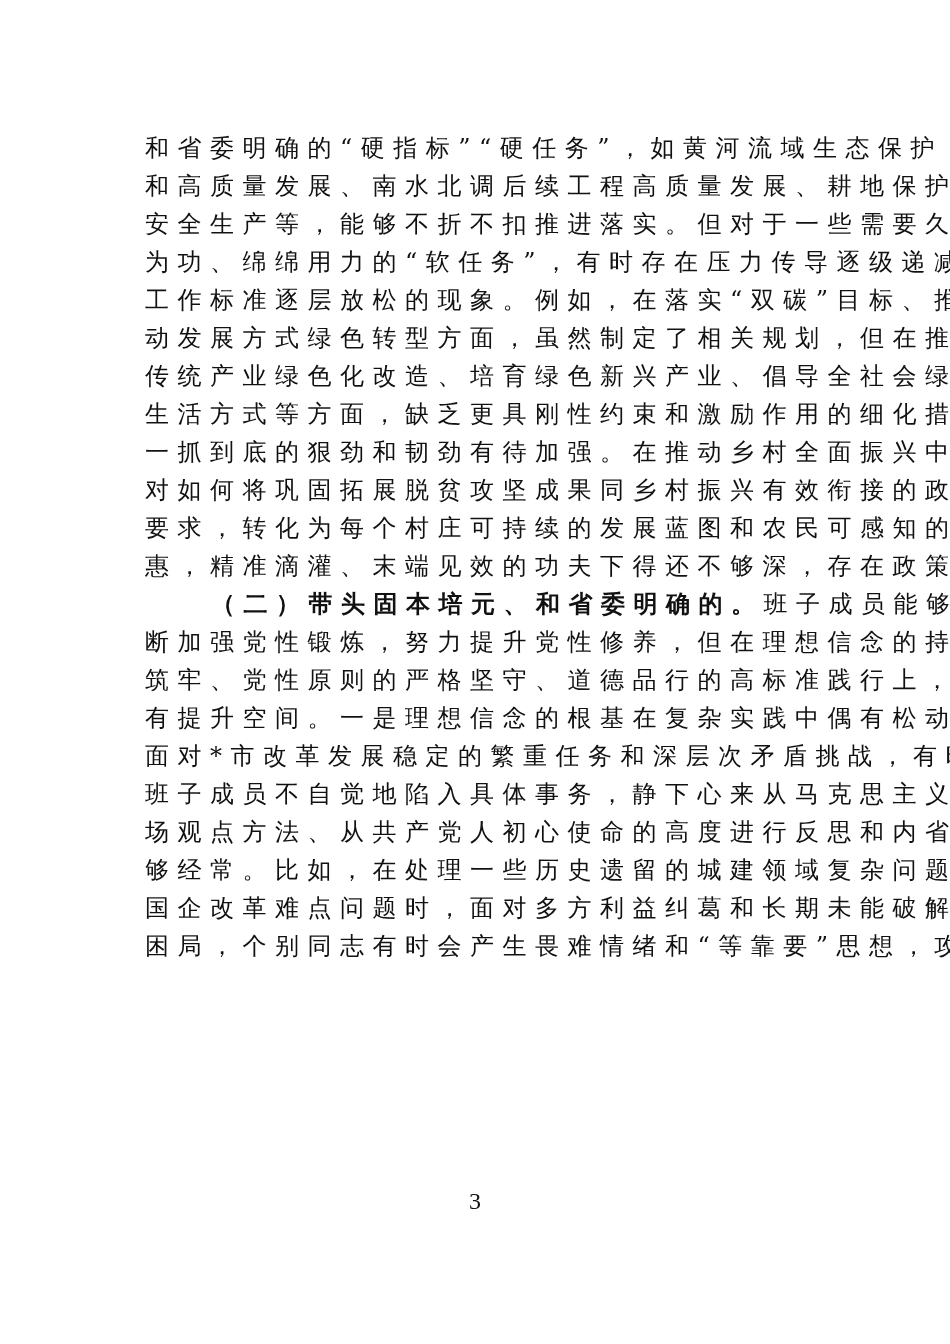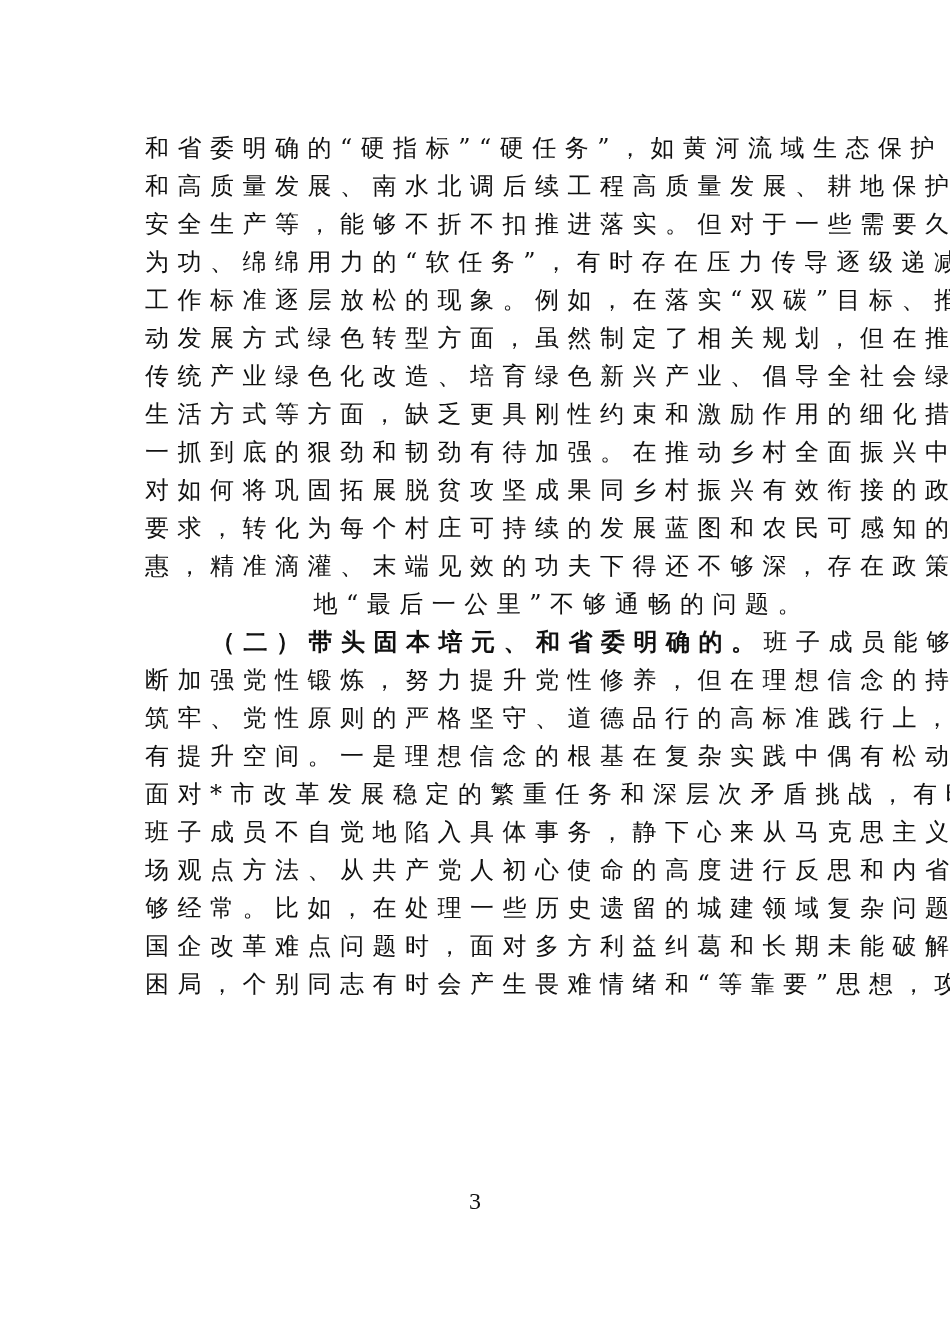--- a/index.html
+++ b/index.html
@@ -29,21 +29,20 @@
       font-family: "DejaVu Serif", "Liberation Serif", serif;
       font-size: 24px;
       line-height: 38px;
       color: #111111;
     }
     .line {
       display: block;
       height: 38px;
       white-space: nowrap;
       letter-spacing: 8.5px;
-      text-align: right;
     }
     .line.indent {
       padding-left: 66px;
     }
     .bold {
       font-weight: bold;
     }
     .page-number {
       position: absolute;
       left: 0;
@@ -65,21 +64,20 @@
     <span class="line">安全生产等，能够不折不扣推进落实。但对于一些需要久久</span>
     <span class="line">为功、绵绵用力的“软任务”，有时存在压力传导逐级递减</span>
     <span class="line">工作标准逐层放松的现象。例如，在落实“双碳”目标、推</span>
     <span class="line">动发展方式绿色转型方面，虽然制定了相关规划，但在推动</span>
     <span class="line">传统产业绿色化改造、培育绿色新兴产业、倡导全社会绿色</span>
     <span class="line">生活方式等方面，缺乏更具刚性约束和激励作用的细化措施</span>
     <span class="line">一抓到底的狠劲和韧劲有待加强。在推动乡村全面振兴中，</span>
     <span class="line">对如何将巩固拓展脱贫攻坚成果同乡村振兴有效衔接的政治</span>
     <span class="line">要求，转化为每个村庄可持续的发展蓝图和农民可感知的实</span>
     <span class="line">惠，精准滴灌、末端见效的功夫下得还不够深，存在政策落</span>
-    <span class="line">地“最后一公里”不够通畅的问题。</span>
 
     <span class="line indent"><span class="bold">（二）带头固本培元、和省委明确的。</span><span>班子成员能够不</span></span>
 
     <span class="line">断加强党性锻炼，努力提升党性修养，但在理想信念的持续</span>
     <span class="line">筑牢、党性原则的严格坚守、道德品行的高标准践行上，仍</span>
     <span class="line">有提升空间。一是理想信念的根基在复杂实践中偶有松动。</span>
     <span class="line">面对*市改革发展稳定的繁重任务和深层次矛盾挑战，有时</span>
     <span class="line">班子成员不自觉地陷入具体事务，静下心来从马克思主义立</span>
     <span class="line">场观点方法、从共产党人初心使命的高度进行反思和内省不</span>
     <span class="line">够经常。比如，在处理一些历史遗留的城建领域复杂问题、</span>

